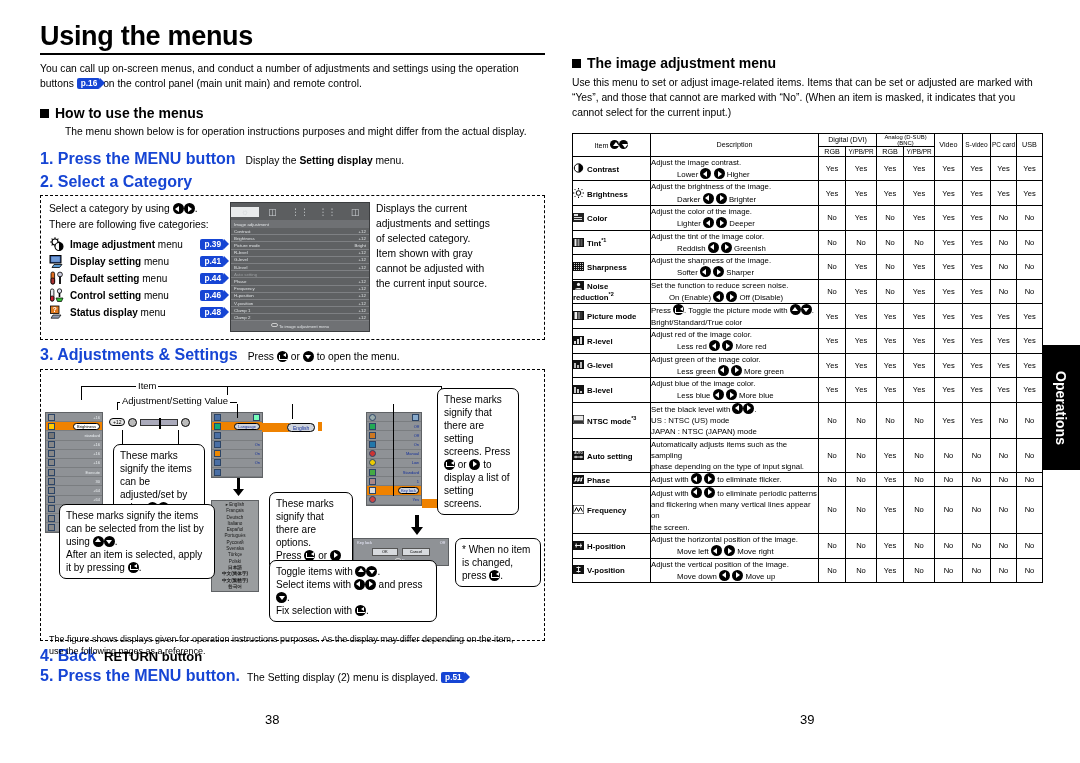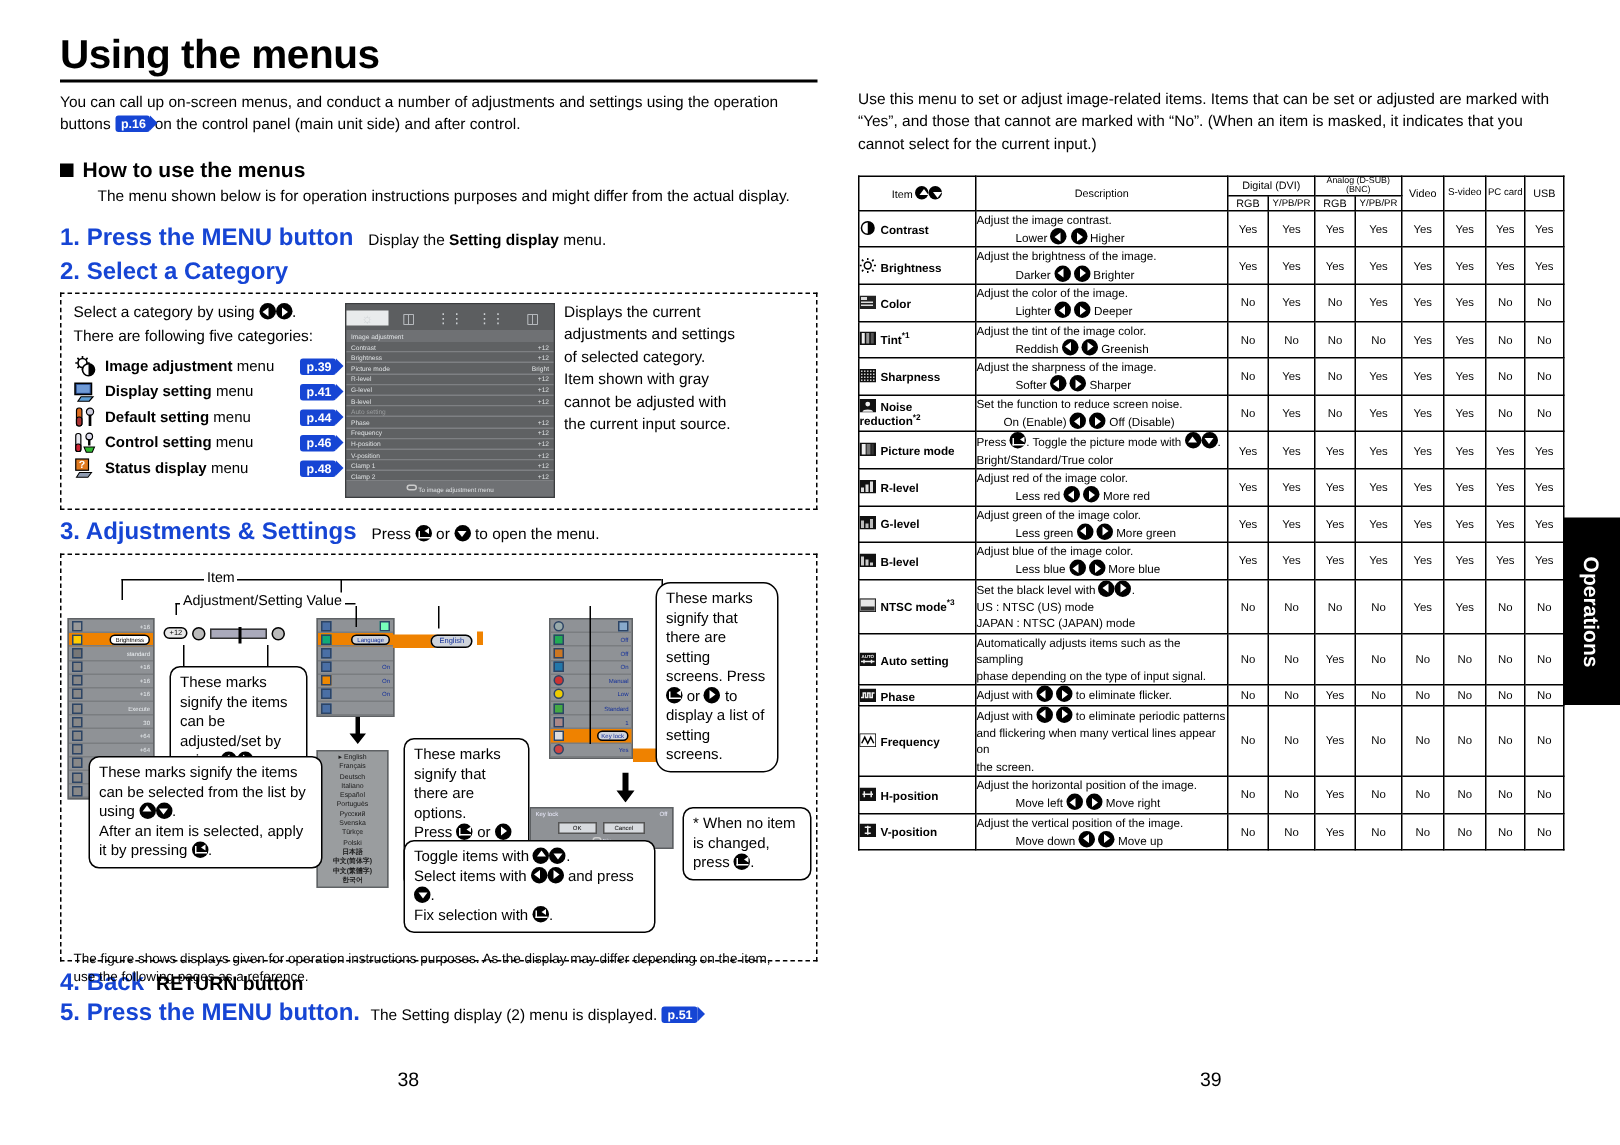--- a/index.html
+++ b/index.html
@@ -115,21 +115,21 @@
 <div class="page">
 
   <div class="col-left">
 
     <div class="h1">Using the menus</div>
     <div class="rule"></div>
 
     <div class="body-txt">
       <span>You can call up on-screen menus, and conduct a number of adjustments and settings using the operation buttons</span>
       <span class="pbadge">p.16</span>
-      <span>on the control panel (main unit side) and after control.</span>
+      <span>on the control panel (main unit main) and remote control.</span>
     </div>
 
     <div class="sec-head">
       <i class="sq"></i>
       <span>How to use the menus</span>
     </div>
 
     <div class="body-txt indent" style="margin-top:4px;">The menu shown below is for operation instructions purposes and might differ from the actual display.</div>
 
     <div style="display:flex; align-items:baseline; gap:10px; margin-top:10px;">
@@ -514,21 +514,21 @@
       </div>
 
       <div style="position:absolute;left:381px;top:129px;width:38px;height:9px;background:#ef8200;"></div>
       <div style="position:absolute;left:404px;top:127px;">
         <span style="font-size:5px;background:#cfd4dc;color:#14309a;border:1.2px solid #000;border-radius:5px;padding:0.5px 6px;">Off</span>
         <span style="display:inline-block;width:4px;height:9px;background:#ef8200;vertical-align:-1px;"></span>
       </div>
       <div class="ln" style="left:409px; top:94px; width:1.2px; height:31px;"></div>
       <div class="ln" style="left:352px; top:34px; width:1.2px; height:92px;"></div>
 
-      <div class="bub" style="left:396px; top:18px; width:82px;border-radius:10px;">
+      <div class="bub" style="left:396px; top:18px; width:82px;">
         <span>These marks signify that there are setting screens. Press</span>
         <i class="nav enter"></i>
         <span>or</span>
         <i class="nav right"></i>
         <span>to display a list of setting screens.</span>
       </div>
 
       <div style="position:absolute;left:368px;top:145px;">
         <svg width="16" height="20">
             <path d="M6 0h4v12h4L8 20L2 12h4z" fill="#000"></path>
@@ -591,20 +591,24 @@
       <div class="body-txt">
         <span>The Setting display (2) menu is displayed.</span>
         <span class="pbadge">p.51</span>
       </div>
     </div>
   </div>
 
   <div class="pageno" style="left:265px; top:712px;">38</div>
 
   <div class="col-right">
+    <div class="sec-head" style="margin-top:0;">
+      <i class="sq"></i>
+      <span>The image adjustment menu</span>
+    </div>
     <div class="body-txt" style="margin-top:5px;">Use this menu to set or adjust image-related items. Items that can be set or adjusted are marked with “Yes”, and those that cannot are marked with “No”. (When an item is masked, it indicates that you cannot select for the current input.)</div>
 
     <table class="adj" style="margin-top:12px;">
       <colgroup>
         <col style="width:78px">
           <col style="width:168px">
         <col style="width:27px">
           <col style="width:31px">
           <col style="width:27px">
           <col style="width:31px">

